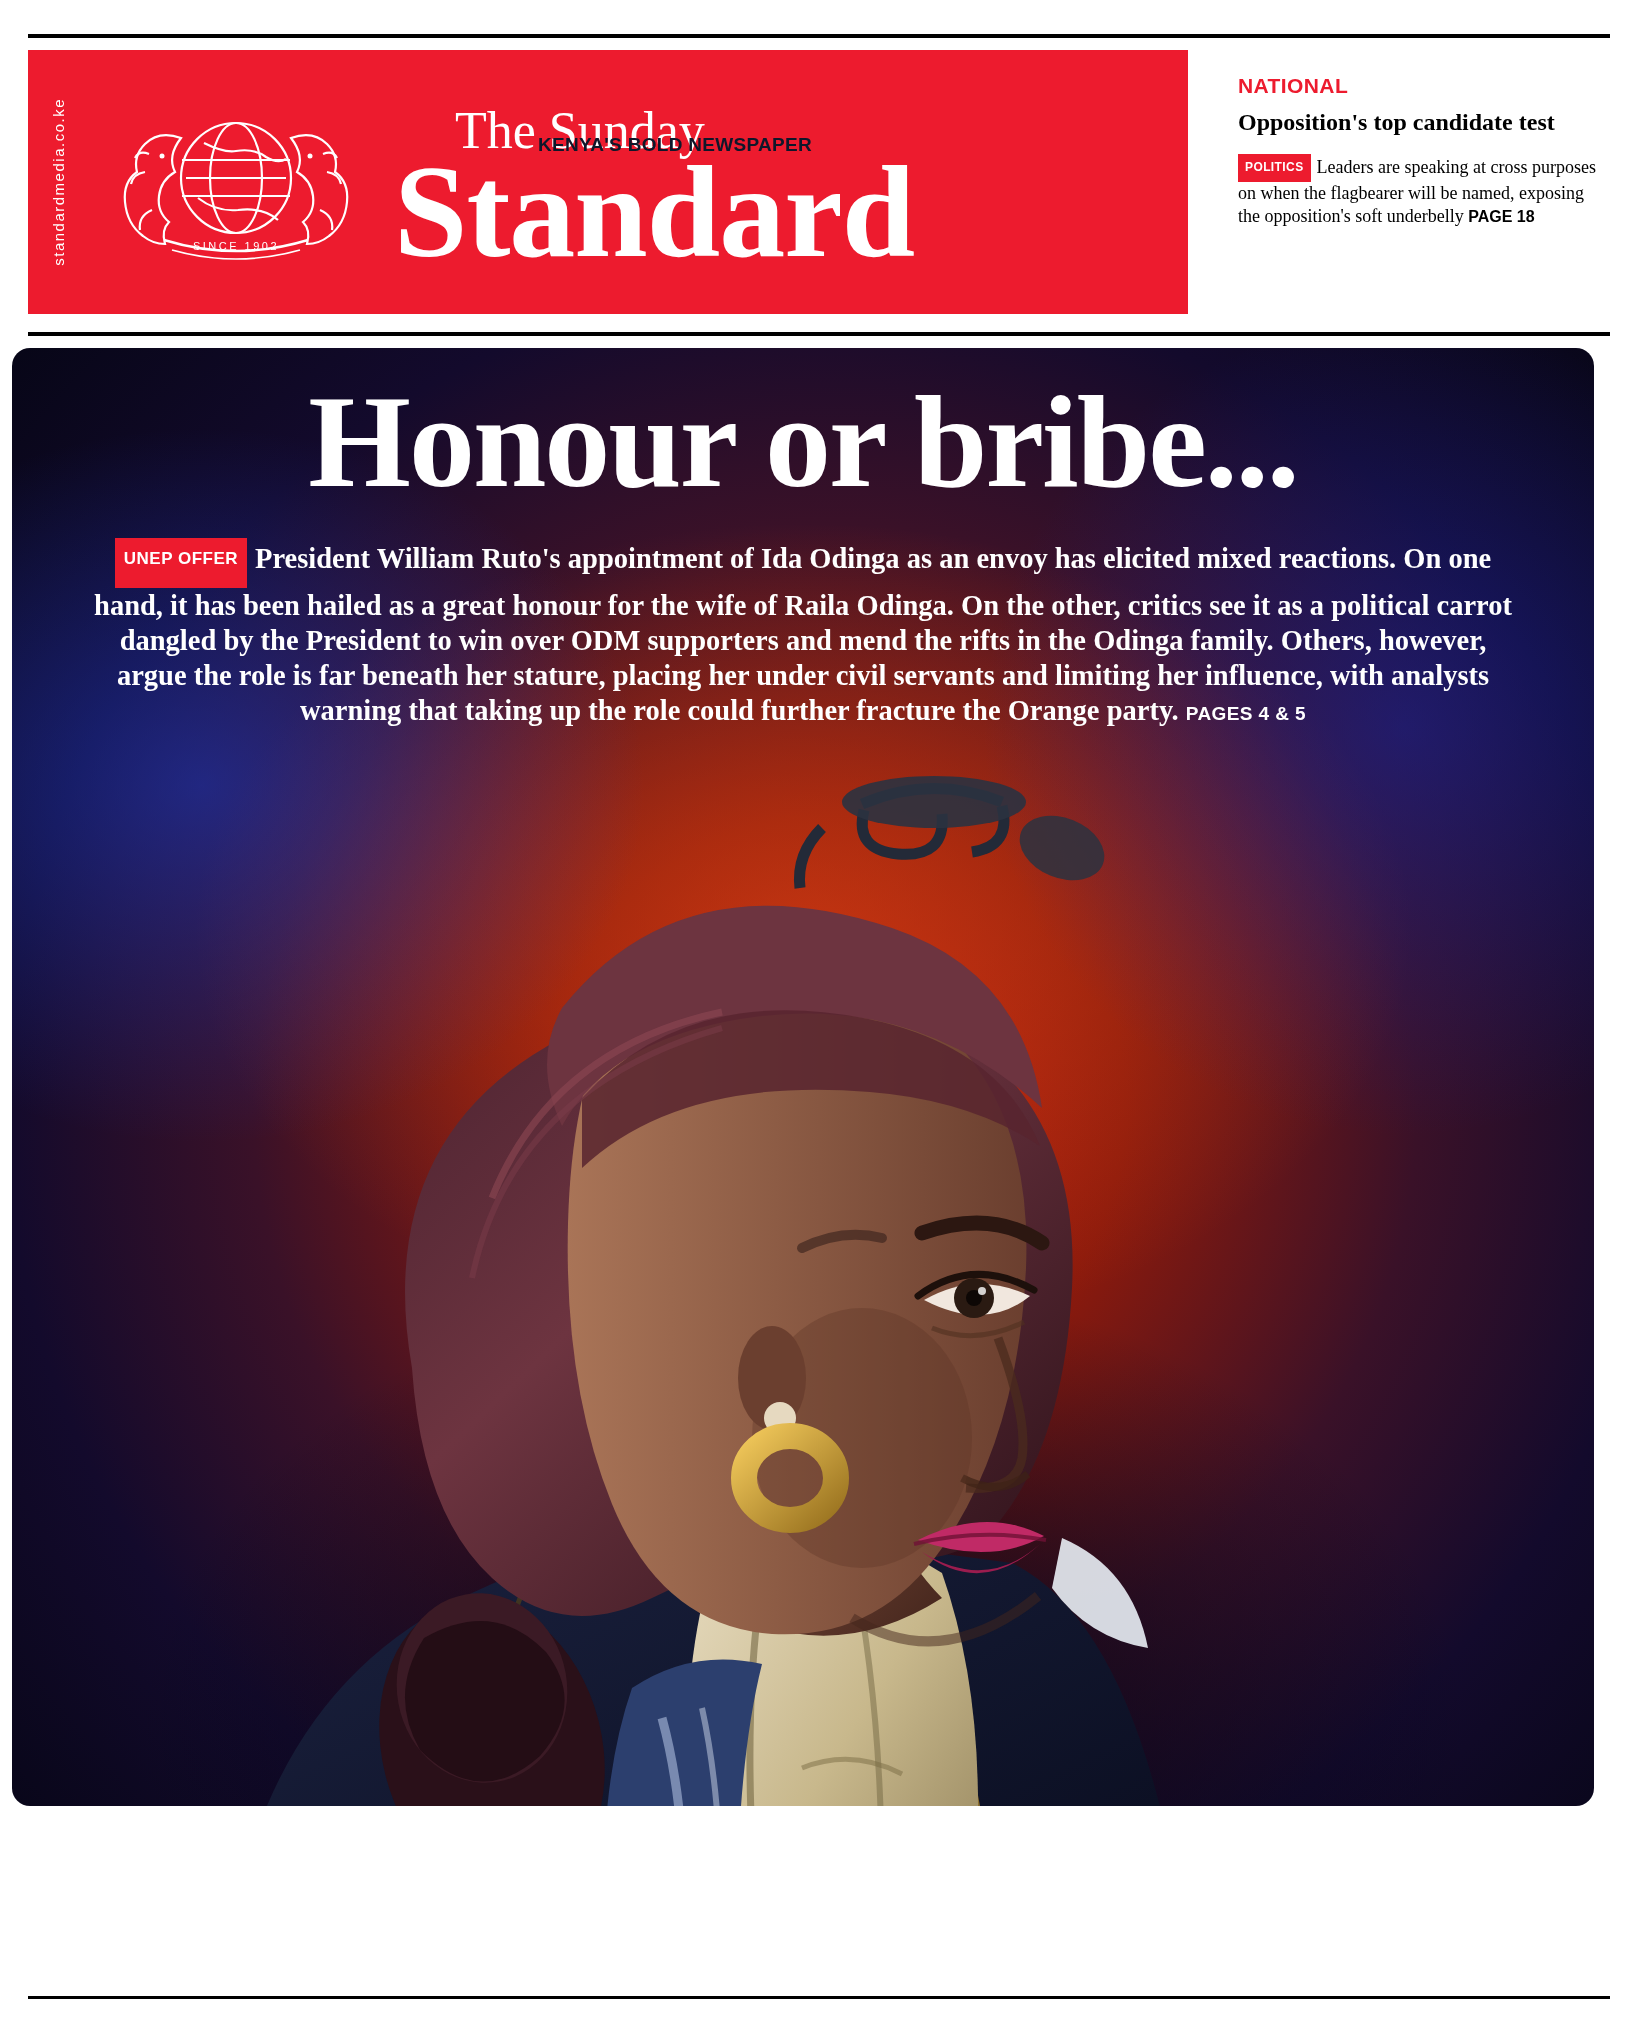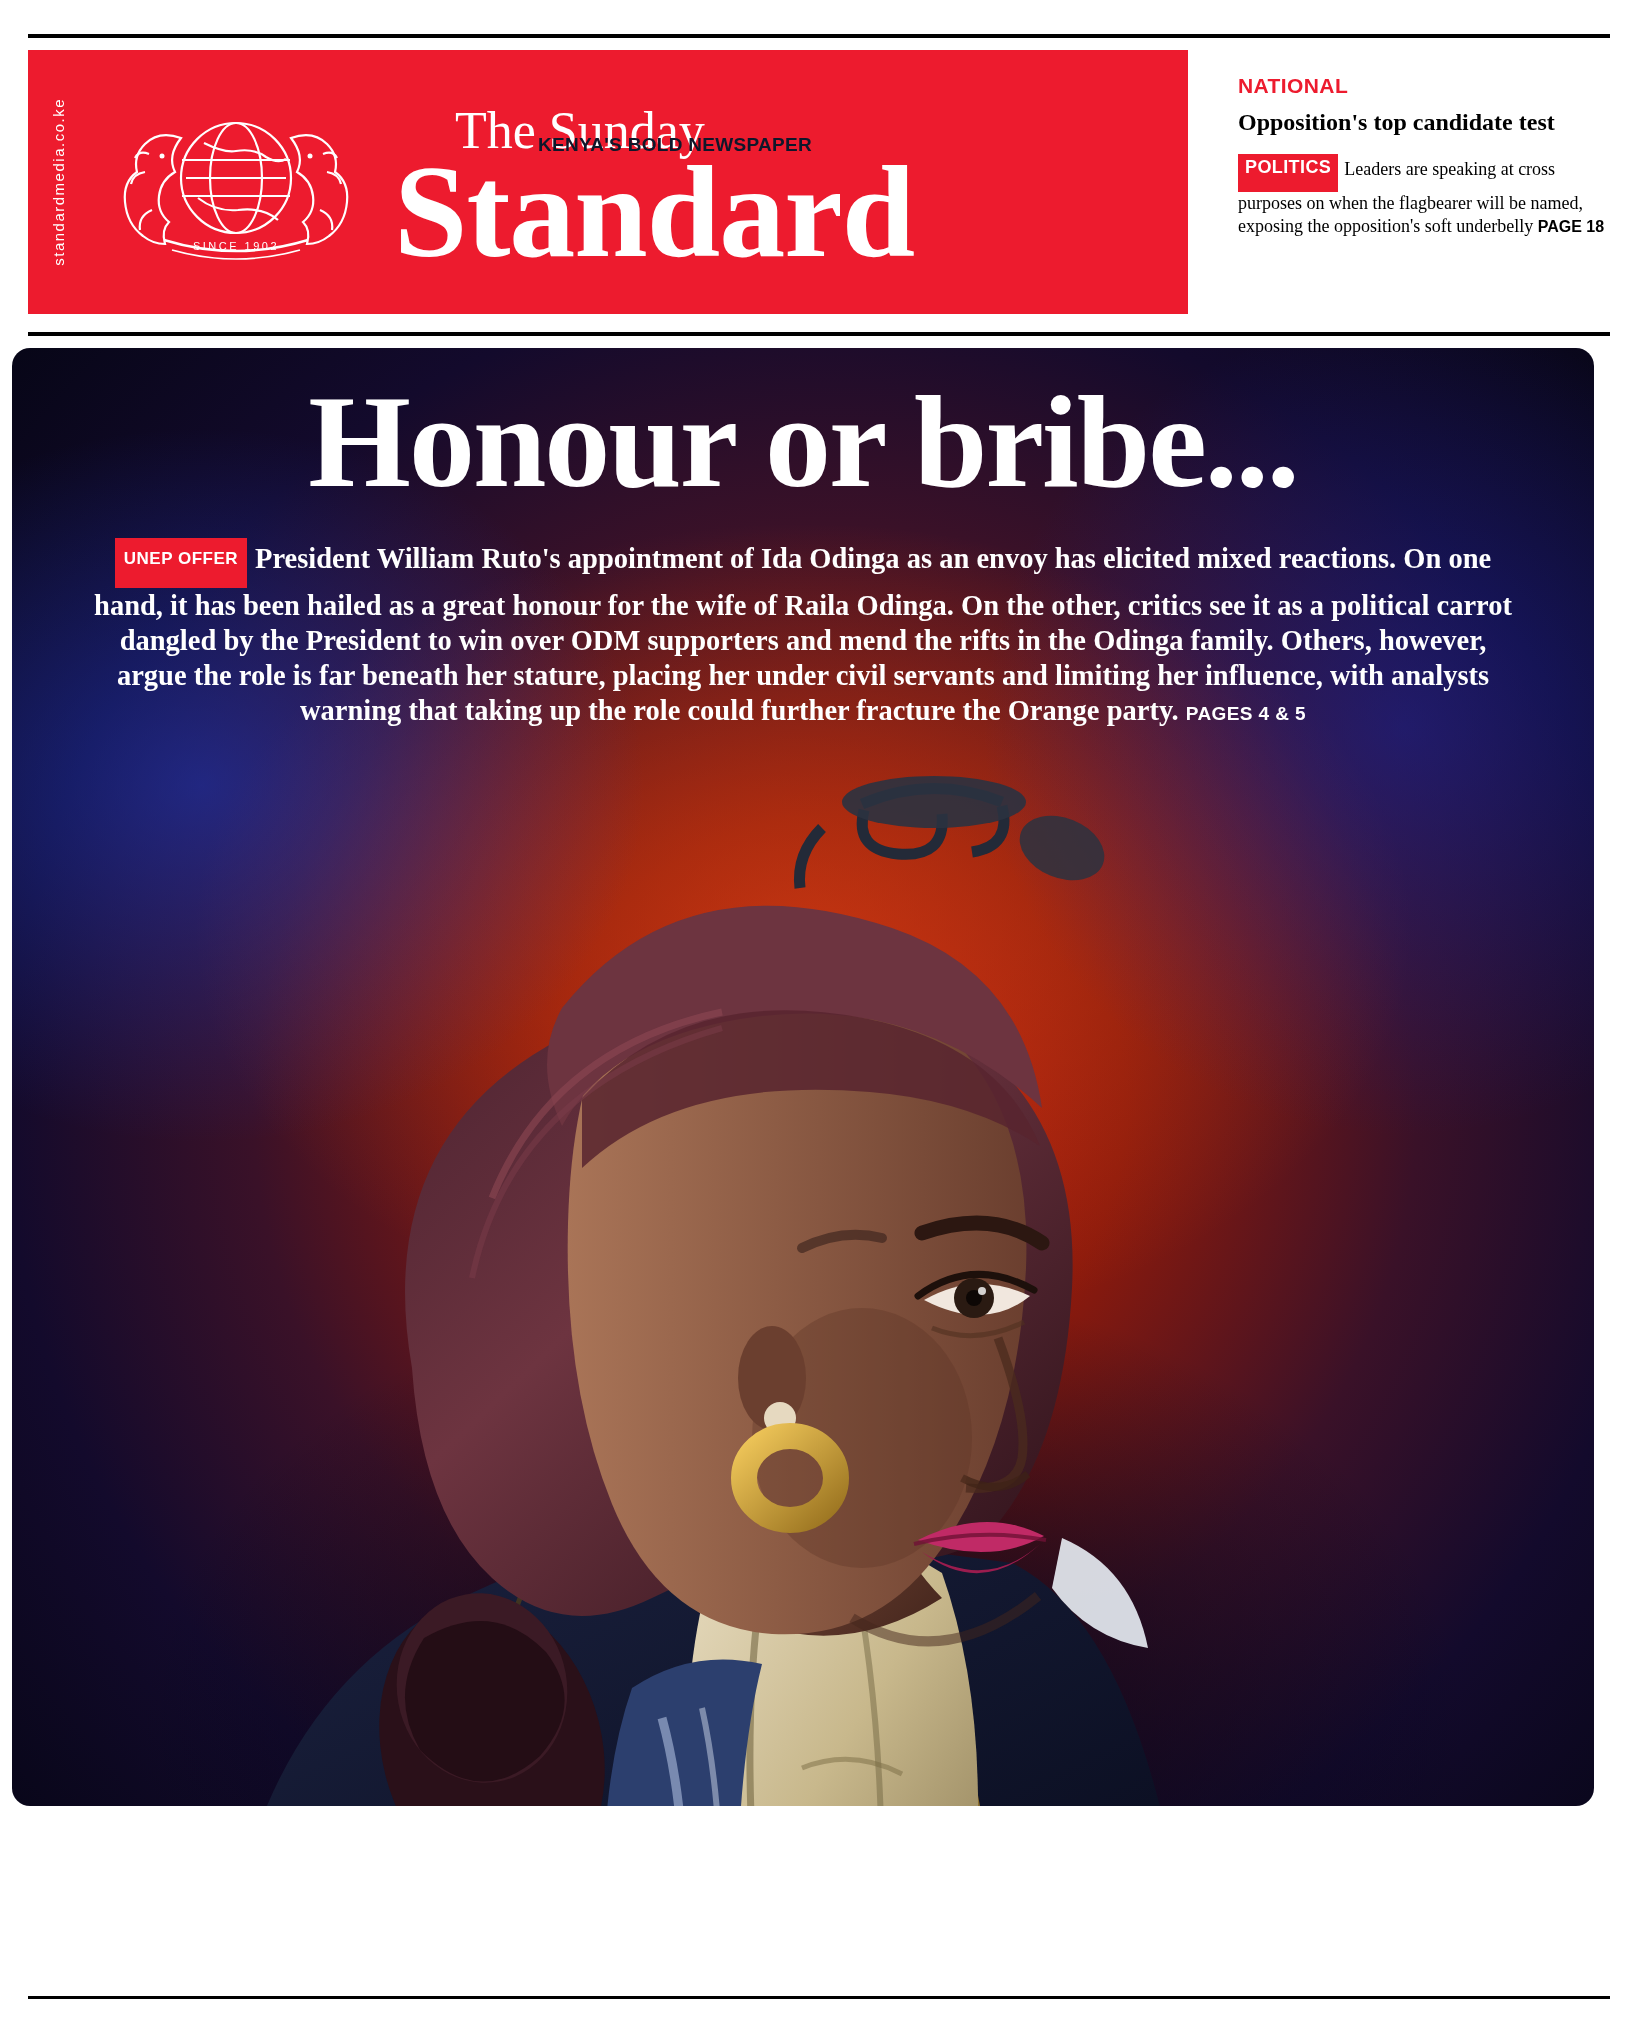--- a/index.html
+++ b/index.html
@@ -147,24 +147,24 @@
     font-family: "Liberation Serif", serif;
     font-size: 18px;
     line-height: 23px;
     color: #000000;
   }
   .tag-politics {
     display: inline-block;
     background: #ed1b2e;
     color: #ffffff;
     font-family: "Liberation Sans", sans-serif;
-    font-size: 18px;
+    font-size: 12px;
     font-weight: 700;
     letter-spacing: 0.4px;
-    padding: 2px 7px 13px 7px;
+    padding: 2px 7px 3px 7px;
     margin-right: 6px;
     vertical-align: 2px;
   }
   .pageref {
     font-family: "Liberation Sans", sans-serif;
     font-weight: 700;
     font-size: 16px;
   }
 
   

